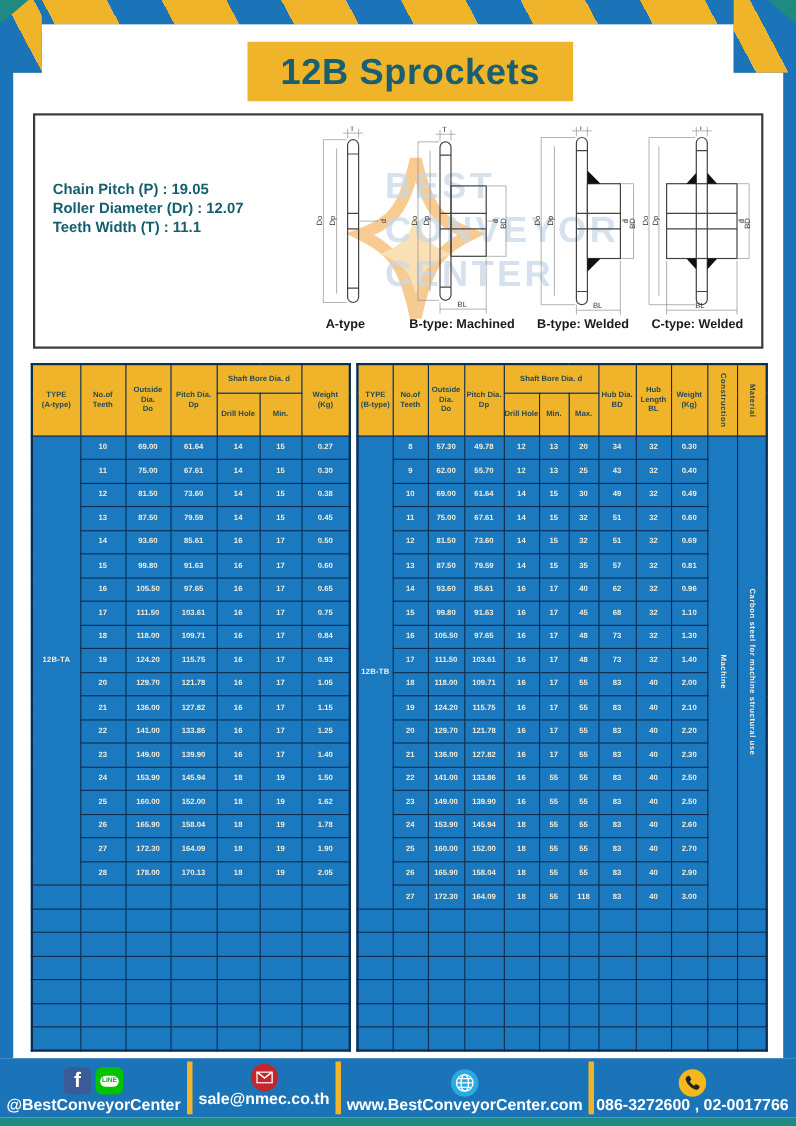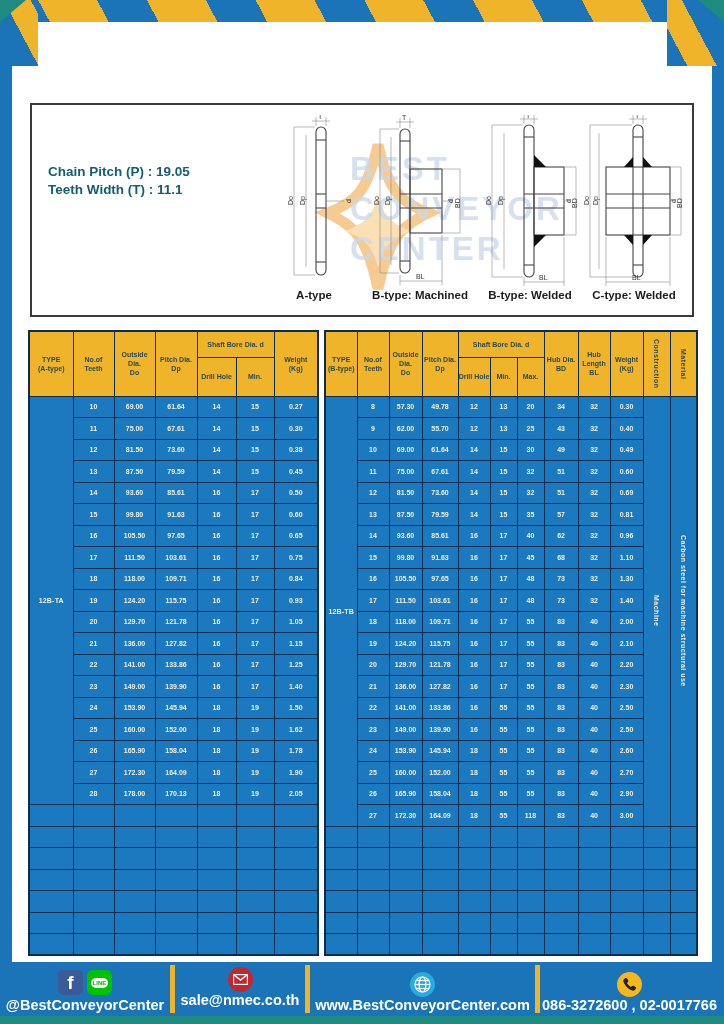--- a/index.html
+++ b/index.html
@@ -80,36 +80,40 @@
 <div id="app">
 
   <div class="band-top"></div>
   <div class="frame-left"></div>
   <div class="frame-right"></div>
   <div class="corner-left"></div>
   <div class="corner-right"></div>
   <div class="wedge-tl"></div>
   <div class="wedge-tr"></div>
 
+  <div class="title-banner">
+    <h1>12B Sprockets</h1>
+  </div>
 
   <div class="spec-box">
     <div class="wm-logo">
       <svg width="180" height="180" viewBox="0 0 100 100">
         <path d="M50 2 C56 28 62 34 78 40 C62 48 56 54 50 82 C44 54 38 48 22 40 C38 34 44 28 50 2 Z" fill="none" stroke="#f0a13a" stroke-width="6"></path>
         <path d="M50 30 C53 42 58 46 68 50 C58 54 53 58 50 70 C47 58 42 54 32 50 C42 46 47 42 50 30 Z" fill="#f6c878"></path>
       </svg>
     </div>
     <div class="watermark">
       <div>BEST</div>
       <div>CONVEYOR</div>
       <div>CENTER</div>
     </div>
 
     <div class="spec-lines">
       <div>Chain Pitch (P) : 19.05</div>
+      <div>Roller Diameter (Dr) : 12.07</div>
       <div>Teeth Width (T) : 11.1</div>
     </div>
 
     <div class="diag dB1">
       <svg width="100" height="172" viewBox="0 0 100 172">
         <rect class="part" x="30" y="14" width="10" height="144" rx="5"></rect>
         <line class="part" x1="30" y1="26" x2="40" y2="26"></line>
         <line class="part" x1="30" y1="146" x2="40" y2="146"></line>
         <rect class="part" x="40" y="54" width="32" height="64"></rect>
         <line class="part" x1="30" y1="79" x2="72" y2="79"></line>

